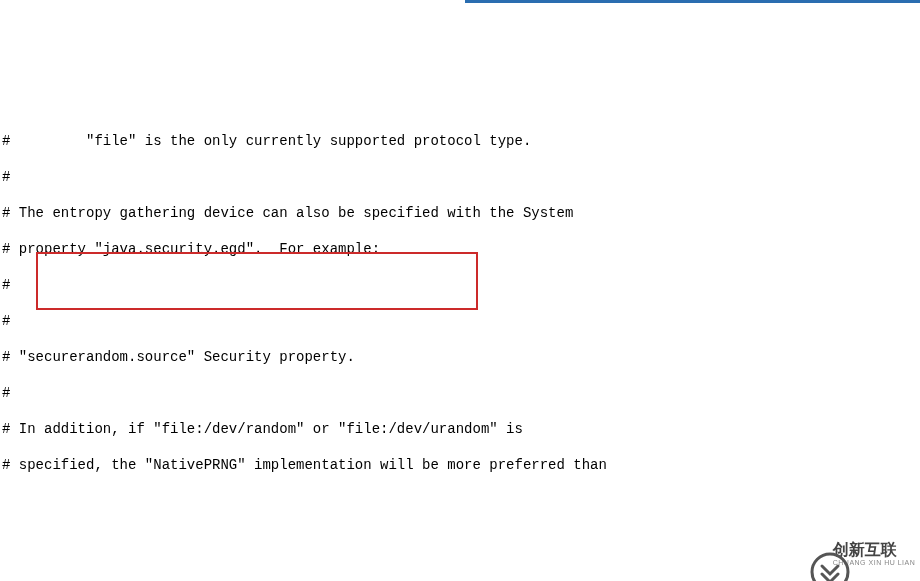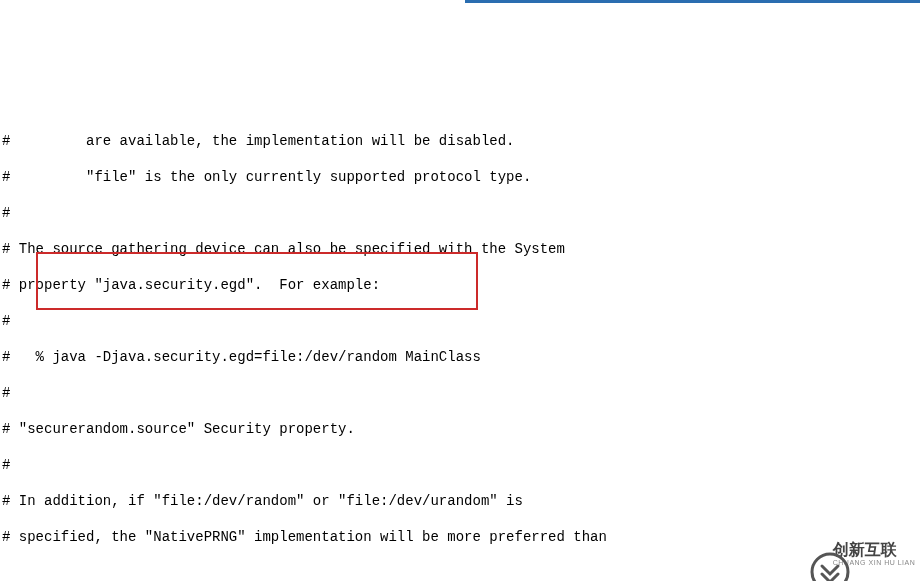--- a/index.html
+++ b/index.html
@@ -85,27 +85,25 @@
     }
   </style>
 </head>
 <body>
 
 
 
 <div class="top-bar"></div>
 
 <div class="content">
-<span class="line">#         are available, the implementation will be disabled.</span>
 <span class="line">#         "file" is the only currently supported protocol type.</span>
 <span class="line">#</span>
-<span class="line"># The source gathering device can also be specified with the System</span>
+<span class="line"># The entropy gathering device can also be specified with the System</span>
 <span class="line"># property "java.security.egd".  For example:</span>
 <span class="line">#</span>
-<span class="line">#   % java -Djava.security.egd=file:/dev/random MainClass</span>
 <span class="line">#</span>
 <span class="line"># "securerandom.source" Security property.</span>
 <span class="line">#</span>
 <span class="line"># In addition, if "file:/dev/random" or "file:/dev/urandom" is</span>
 <span class="line"># specified, the "NativePRNG" implementation will be more preferred than</span>
 
 
 
 
 

